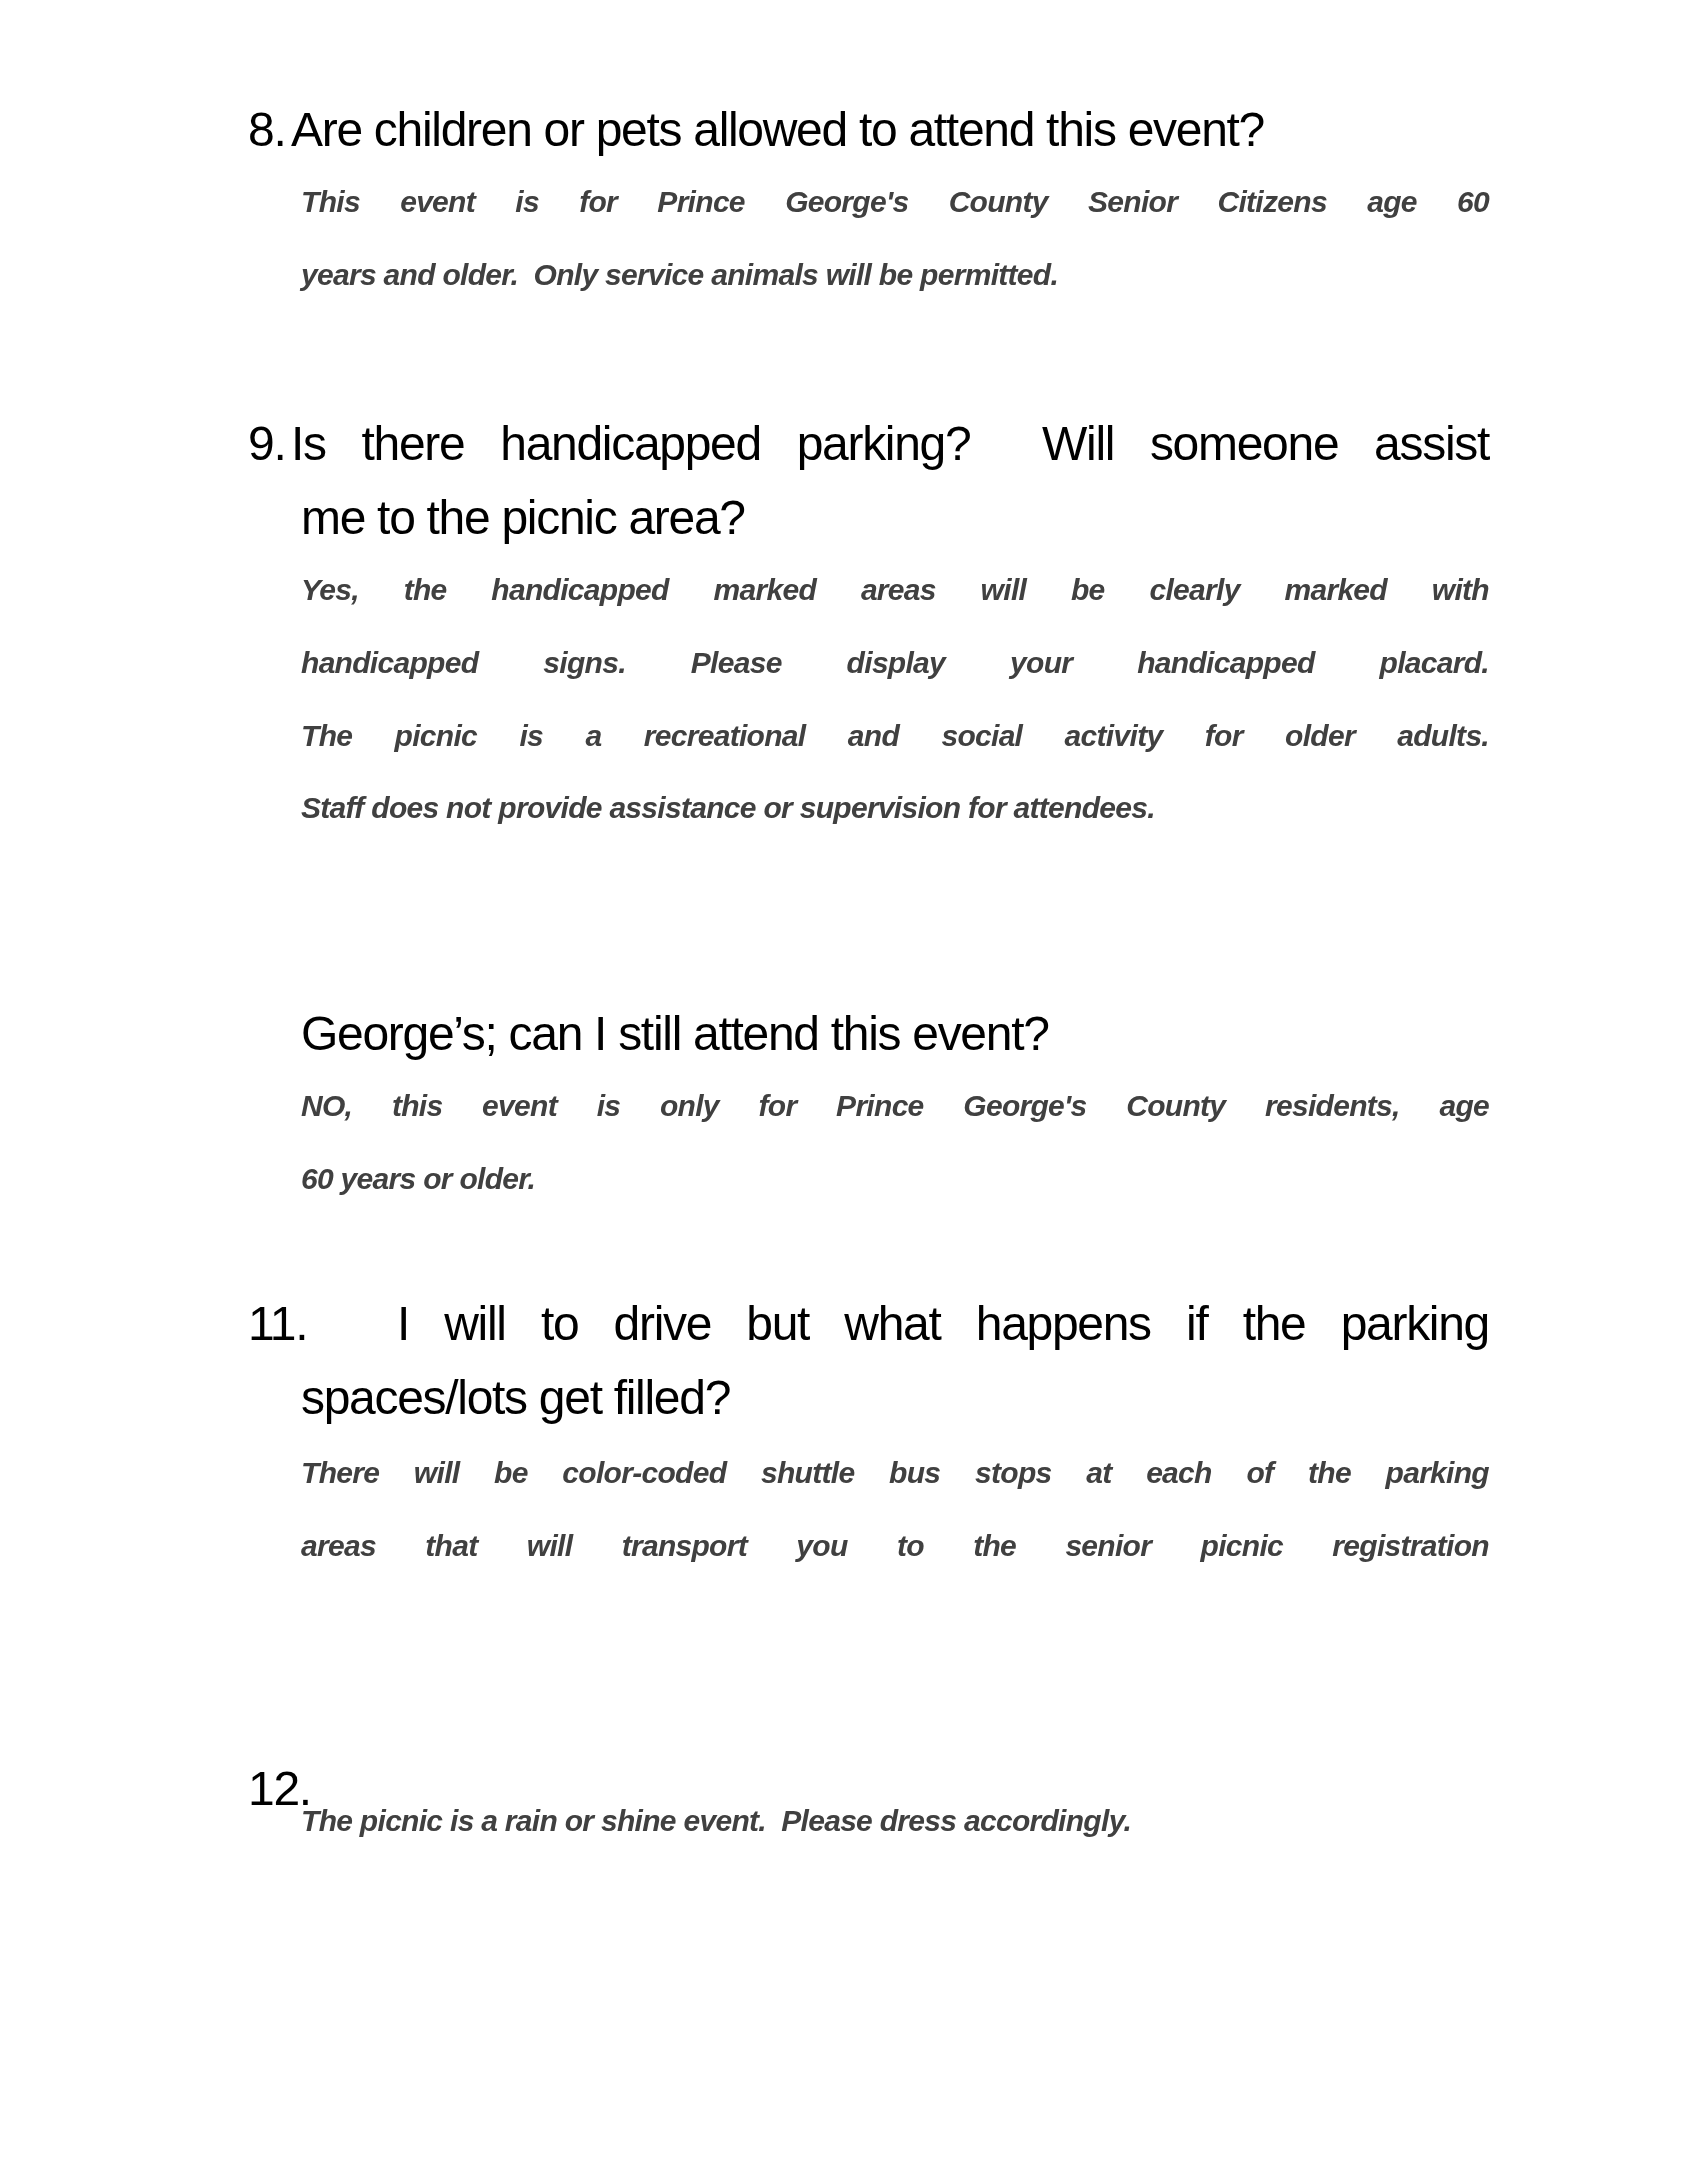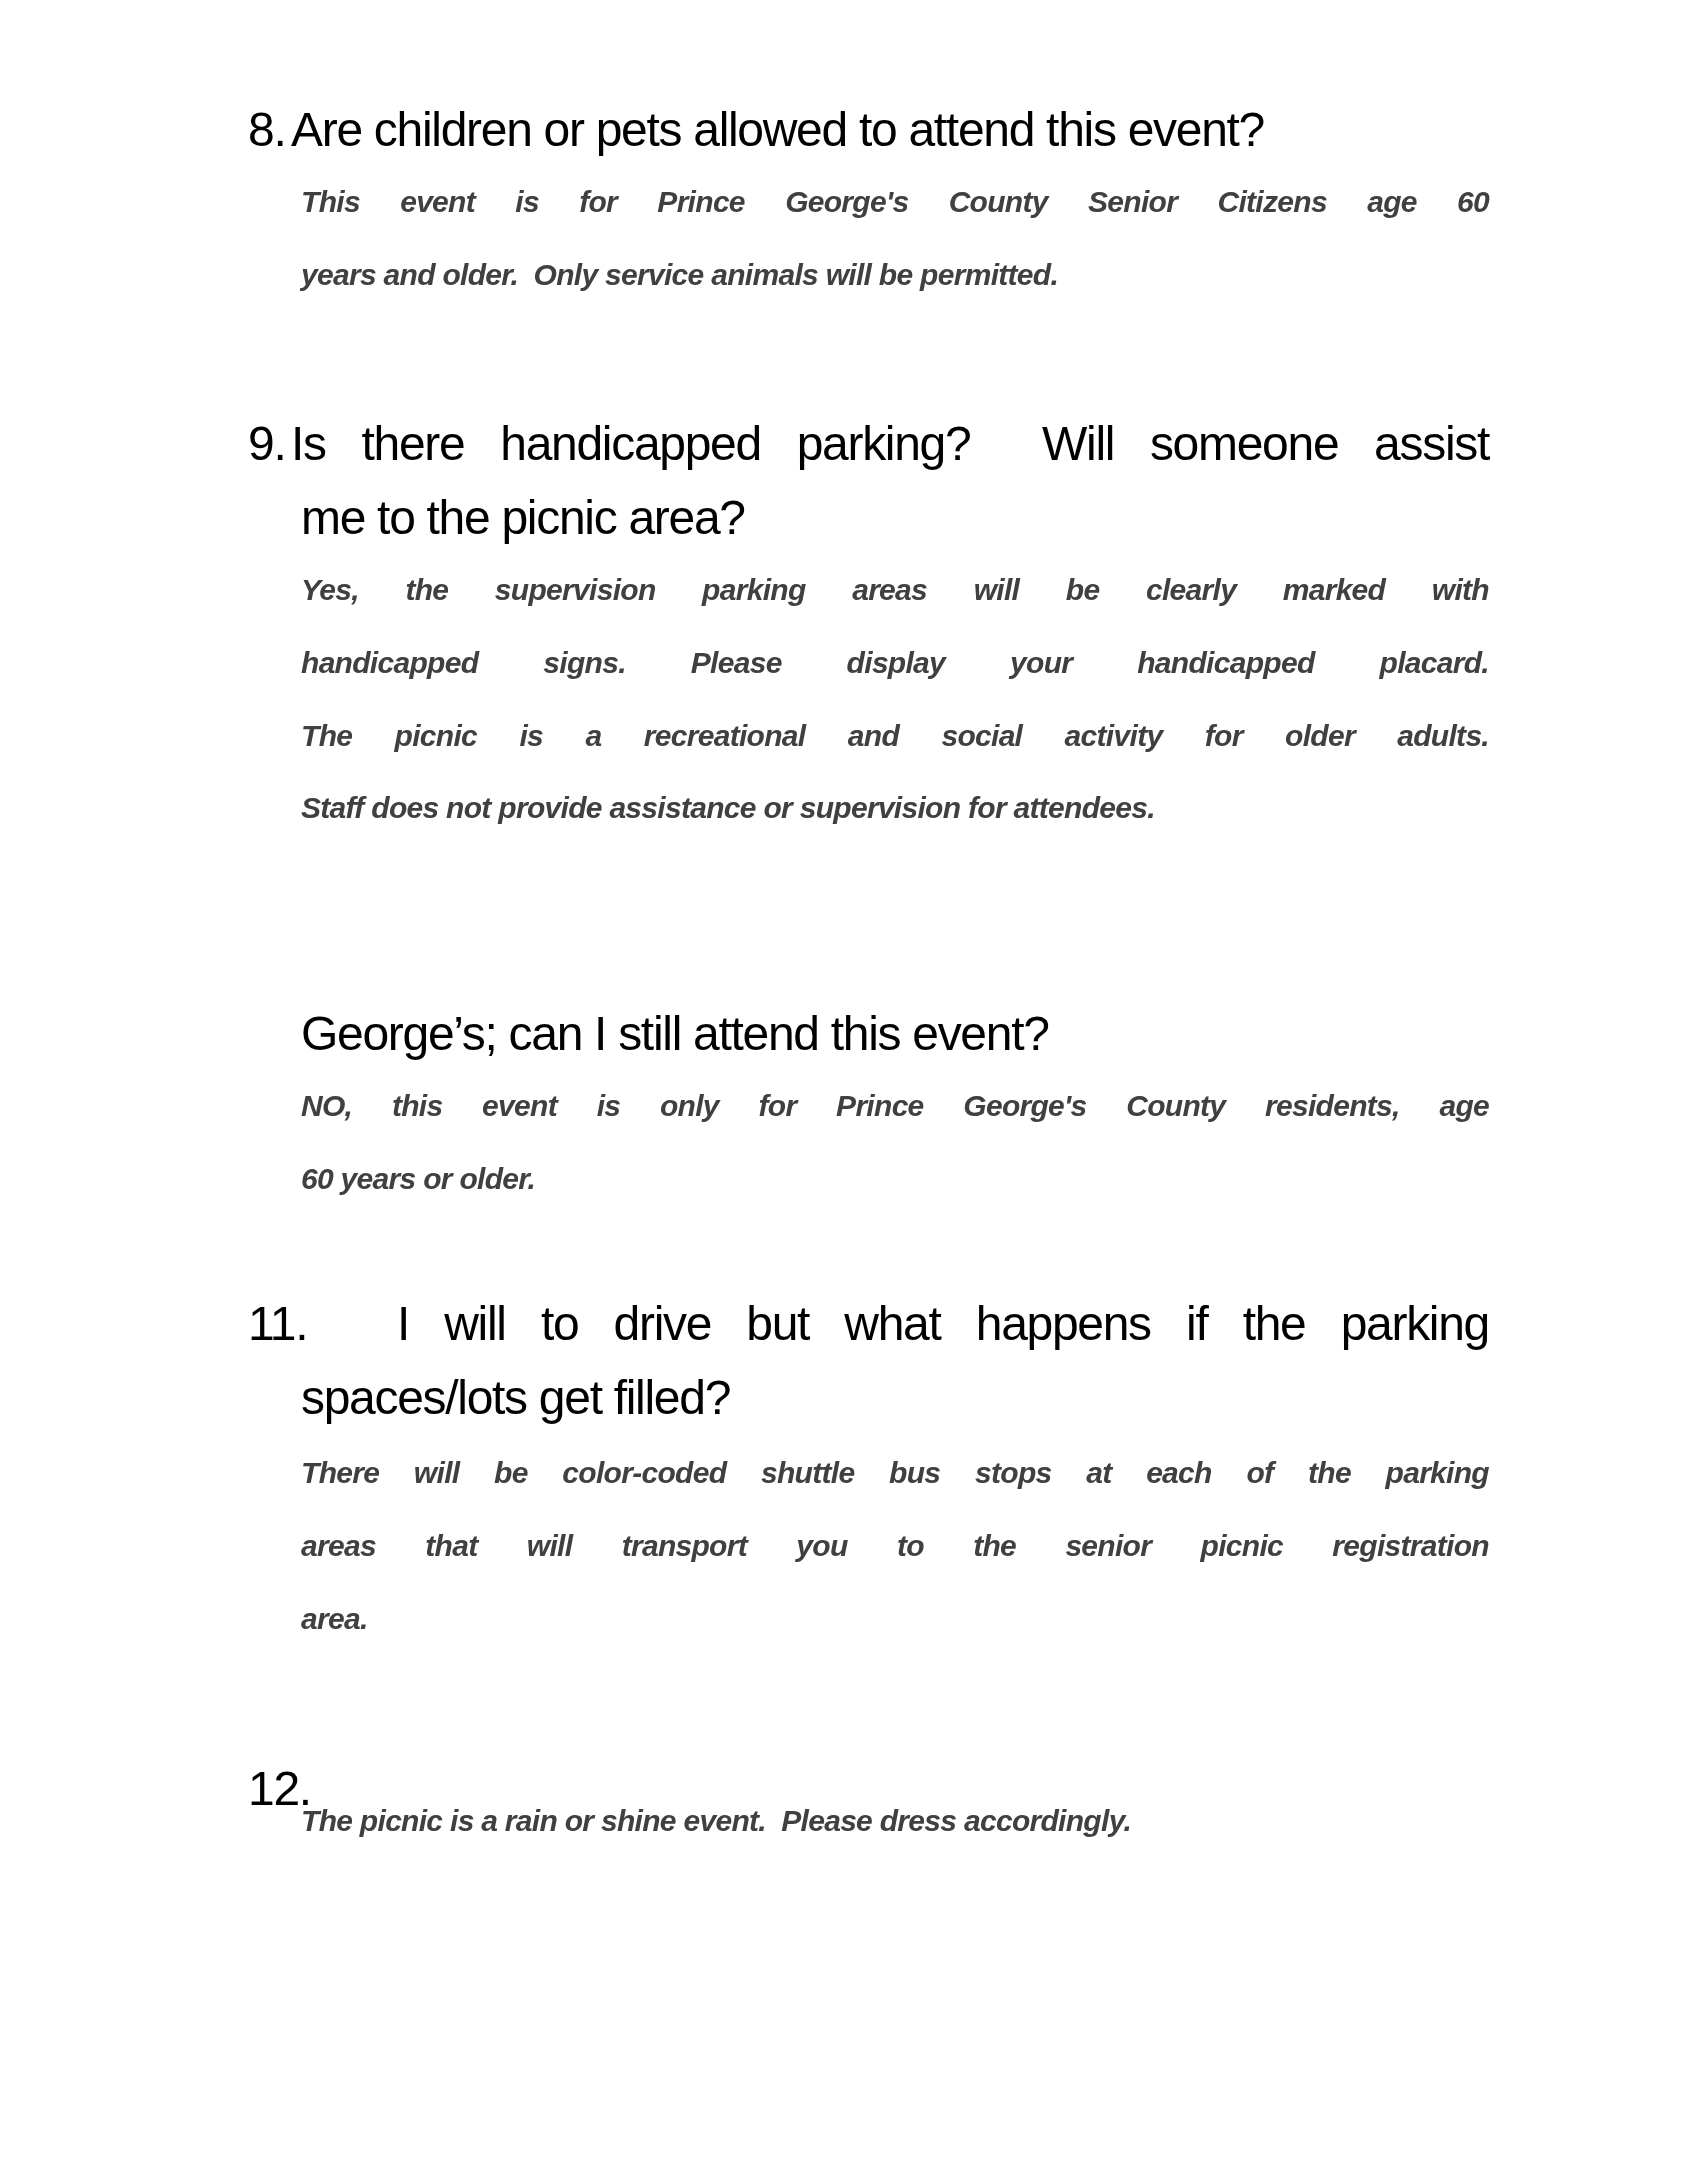--- a/index.html
+++ b/index.html
@@ -68,37 +68,36 @@
     <span class="qtext left">Are children or pets allowed to attend this event?</span>
   </div>
   <div class="ln a just" style="top:165px">This event is for Prince George's County Senior Citizens age 60</div>
   <div class="ln a left" style="top:238px">years and older.&nbsp; Only service animals will be permitted.</div>
 
   <div class="ln q first" style="top:407px">
     <span class="qnum w1">9.</span>
     <span class="qtext just">Is there handicapped parking?&nbsp; Will someone assist</span>
   </div>
   <div class="ln q left" style="top:481px">me to the picnic area?</div>
-  <div class="ln a just" style="top:553px">Yes, the supervision parking areas will be clearly marked with</div>
+  <div class="ln a just" style="top:553px">Yes, the handicapped marked areas will be clearly marked with</div>
   <div class="ln a just" style="top:699px">The picnic is a recreational and social activity for older adults.</div>
   <div class="ln a just" style="top:626px">handicapped signs. Please display your handicapped placard.</div>
   <div class="ln a left" style="top:771px">Staff does not provide assistance or supervision for attendees.</div>
 
   <div class="ln q left" style="top:997px">George’s; can I still attend this event?</div>
   <div class="ln a just" style="top:1069px">NO, this event is only for Prince George's County residents, age</div>
   <div class="ln a left" style="top:1142px">60 years or older.</div>
 
   <div class="ln q first" style="top:1287px">
     <span class="qnum w2">11.</span>
     <span class="qtext just">I will to drive but what happens if the parking</span>
   </div>
   <div class="ln q left" style="top:1361px">spaces/lots get filled?</div>
   <div class="ln a just" style="top:1436px">There will be color-coded shuttle bus stops at each of the parking</div>
   <div class="ln a just" style="top:1509px">areas that will transport you to the senior picnic registration</div>
-  <div class="ln a left" style="top:1582px">area.</div>
 
   <div class="ln q first" style="top:1752px">
     <span class="qnum w2">12.</span>
   </div>
   <div class="ln a left" style="top:1784px">The picnic is a rain or shine event.&nbsp; Please dress accordingly.</div>
 
 </div>
 
 
 </body></html>

